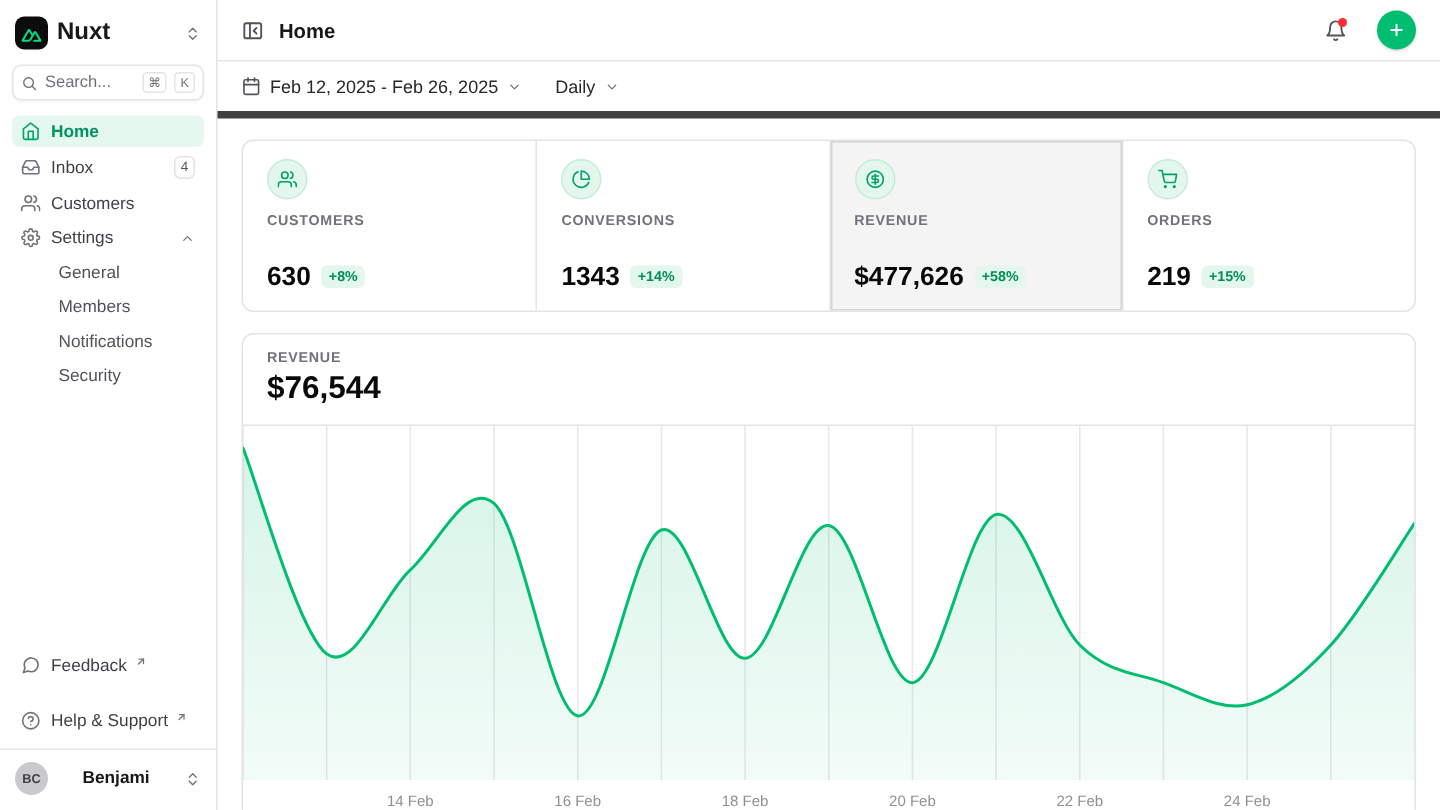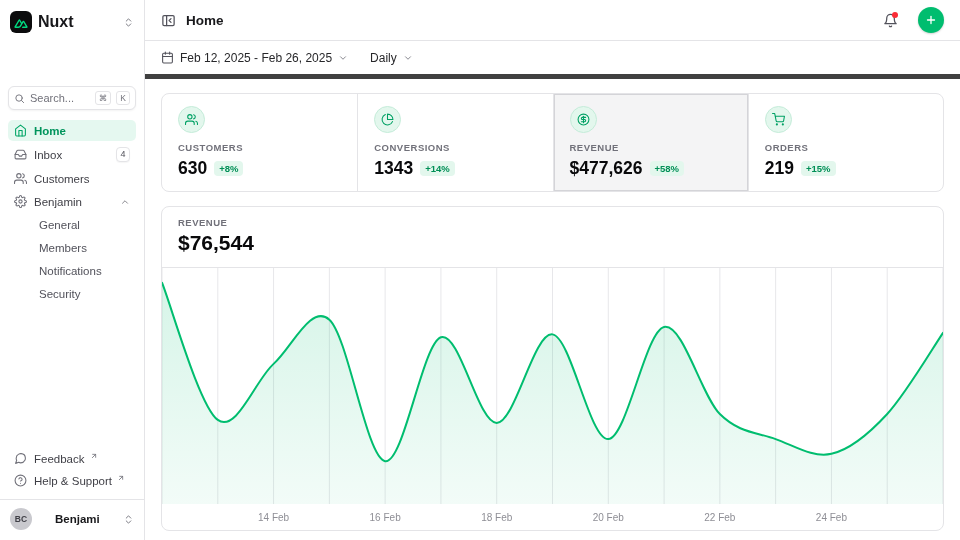--- a/index.html
+++ b/index.html
@@ -13,35 +13,35 @@
   }
   svg { display: block; }
 
   
   .sidebar { width:145px; min-width:145px; border-right:1px solid #e4e4e7; display:flex; flex-direction:column; padding:8px; background:#fff; }
   .sb-brand { display:flex; align-items:center; gap:6px; padding:3px 2px 10px; cursor:pointer; }
   .logo { width:22px; height:22px; border-radius:6px; background:#0c0c0d; display:flex; align-items:center; justify-content:center; }
   .brand-name { font-size:16px; font-weight:700; flex:1; }
   .muted-icon { color:#71717a; display:flex; }
 
-  .search-box { display:flex; align-items:center; gap:5px; border:1px solid #e4e4e7; border-radius:6px; padding:4px 5px; box-shadow:0 1px 2px rgba(0,0,0,.05); color:#71717a; font-size:11px; margin-bottom:10px; background:#fff; cursor:text;margin-top:43px; }
+  .search-box { display:flex; align-items:center; gap:5px; border:1px solid #e4e4e7; border-radius:6px; padding:4px 5px; box-shadow:0 1px 2px rgba(0,0,0,.05); color:#71717a; font-size:11px; margin-bottom:10px; background:#fff; cursor:text; }
   .search-box .ph { flex:1; }
   kbd { border:1px solid #e4e4e7; border-radius:3px; font-size:8.5px; padding:1px 3px; color:#71717a; font-family:"Liberation Sans",sans-serif; background:#fff; }
 
   .nav { display:flex; flex-direction:column; gap:2px; }
   .nav-item { display:flex; align-items:center; gap:7px; padding:4px 6px; border-radius:5px; font-size:11.5px; color:#3f3f46; cursor:pointer; }
   .ni-icon { color:#71717a; display:flex; }
   .nav-item.active { background:rgba(0,189,111,.10); color:#00945c; font-weight:700; }
   .nav-item.active .ni-icon { color:#00a566; }
   .nav-label { flex:1; }
   .nav-badge { border:1px solid #e4e4e7; border-radius:4px; font-size:9px; padding:0 3.5px; color:#52525b; line-height:13px; box-shadow:0 1px 1px rgba(0,0,0,.04); background:#fff; }
   .sub-item { padding:4.5px 6px 4.5px 31px; font-size:11.5px; color:#52525b; border-radius:5px; cursor:pointer; }
 
   .sb-spacer { flex:1; }
-  .sb-footer { display:flex; flex-direction:column; gap:1px; padding-bottom:8px; }
+  .sb-footer { display:flex; flex-direction:column; gap:16px; padding-bottom:8px; }
   .foot-item { display:flex; align-items:center; gap:7px; padding:4px 6px; font-size:11.5px; color:#3f3f46; border-radius:5px; cursor:pointer; }
   .ext { color:#71717a; display:flex; margin-left:-2px; margin-top:-6px; }
 
   .sb-user { border-top:1px solid #e4e4e7; margin:0 -8px; padding:8px 10px 2px; display:flex; align-items:center; gap:23px; cursor:pointer; }
   .avatar { width:22px; height:22px; border-radius:50%; background:#c9c9ce; color:#3f3f46; font-size:8.5px; font-weight:700; display:flex; align-items:center; justify-content:center; }
   .user-name { flex:1; font-size:11.5px; font-weight:700; white-space:nowrap; overflow:hidden; }
 
   
   .main { flex:1; display:flex; flex-direction:column; min-width:0; }
   .main-header { height:41px; min-height:41px; border-bottom:1px solid #e4e4e7; display:flex; align-items:center; padding:0 16px; gap:10px; }
@@ -57,21 +57,21 @@
   .cal-icon { color:#52525b; display:flex; }
 
   .content { flex:1; padding:14px 16px; overflow:hidden; }
 
   .stats { display:grid; grid-template-columns:repeat(4,1fr); border:1px solid #e4e4e7; border-radius:8px; overflow:hidden; background:#fff; }
   .stat { padding:12px 16px; cursor:pointer; }
   .stat + .stat { border-left:1px solid #e4e4e7; }
   .stat.selected { background:#f4f4f5; box-shadow:inset 0 0 0 1px #d4d4d8; }
   .stat-icon { width:27px; height:27px; border-radius:50%; background:#e3f7ed; border:1px solid #c4ecd9; color:#00a164; display:flex; align-items:center; justify-content:center; }
   .stat-label { margin-top:9px; font-size:9.5px; letter-spacing:.5px; color:#71717a; font-weight:600; }
-  .stat-value-row { margin-top:5px; display:flex; align-items:center; gap:7px; }
+  .stat-value-row { margin-top:21px; display:flex; align-items:center; gap:7px; }
   .stat-value { font-size:17.5px; font-weight:700; color:#09090b; }
   .delta-badge { background:#e3f7ed; color:#008f56; font-size:9.5px; font-weight:700; border-radius:4px; padding:2px 5px; }
 
   .chart-card { margin-top:14px; border:1px solid #e4e4e7; border-radius:8px; overflow:hidden; background:#fff; }
   .chart-head { padding:10px 16px 12px; border-bottom:1px solid #e4e4e7; }
   .chart-label { font-size:9.5px; letter-spacing:.5px; color:#71717a; font-weight:600; }
   .chart-value { font-size:21px; font-weight:700; margin-top:3px; color:#09090b; }
   .chart-body { position:relative; }
 </style>
 </head>
@@ -140,21 +140,21 @@
       <span class="nav-label">Customers</span>
     </div>
 
     <div class="nav-item">
       <span class="ni-icon">
         <svg width="13" height="13" viewBox="0 0 24 24" fill="none" stroke="currentColor" stroke-width="2" stroke-linecap="round" stroke-linejoin="round">
             <circle cx="12" cy="12" r="3"></circle>
             <path d="M19.4 15a1.65 1.65 0 0 0 .33 1.82l.06.06a2 2 0 0 1 0 2.83 2 2 0 0 1-2.83 0l-.06-.06a1.65 1.65 0 0 0-1.82-.33 1.65 1.65 0 0 0-1 1.51V21a2 2 0 0 1-2 2 2 2 0 0 1-2-2v-.09A1.65 1.65 0 0 0 9 19.4a1.65 1.65 0 0 0-1.82.33l-.06.06a2 2 0 0 1-2.83 0 2 2 0 0 1 0-2.83l.06-.06a1.65 1.65 0 0 0 .33-1.82 1.65 1.65 0 0 0-1.51-1H3a2 2 0 0 1-2-2 2 2 0 0 1 2-2h.09A1.65 1.65 0 0 0 4.6 9a1.65 1.65 0 0 0-.33-1.82l-.06-.06a2 2 0 0 1 0-2.83 2 2 0 0 1 2.83 0l.06.06a1.65 1.65 0 0 0 1.82.33H9a1.65 1.65 0 0 0 1-1.51V3a2 2 0 0 1 2-2 2 2 0 0 1 2 2v.09a1.65 1.65 0 0 0 1 1.51 1.65 1.65 0 0 0 1.82-.33l.06-.06a2 2 0 0 1 2.83 0 2 2 0 0 1 0 2.83l-.06.06a1.65 1.65 0 0 0-.33 1.82V9a1.65 1.65 0 0 0 1.51 1H21a2 2 0 0 1 2 2 2 2 0 0 1-2 2h-.09a1.65 1.65 0 0 0-1.51 1z"></path>
           </svg>
       </span>
-      <span class="nav-label">Benjamin</span>
+      <span class="nav-label">Settings</span>
       <span class="muted-icon">
         <svg width="10" height="10" viewBox="0 0 24 24" fill="none" stroke="currentColor" stroke-width="2" stroke-linecap="round" stroke-linejoin="round">
             <polyline points="6 15 12 9 18 15"></polyline>
           </svg>
       </span>
     </div>
 
     <div class="sub-item">General</div>
     <div class="sub-item">Members</div>
     <div class="sub-item">Notifications</div>

